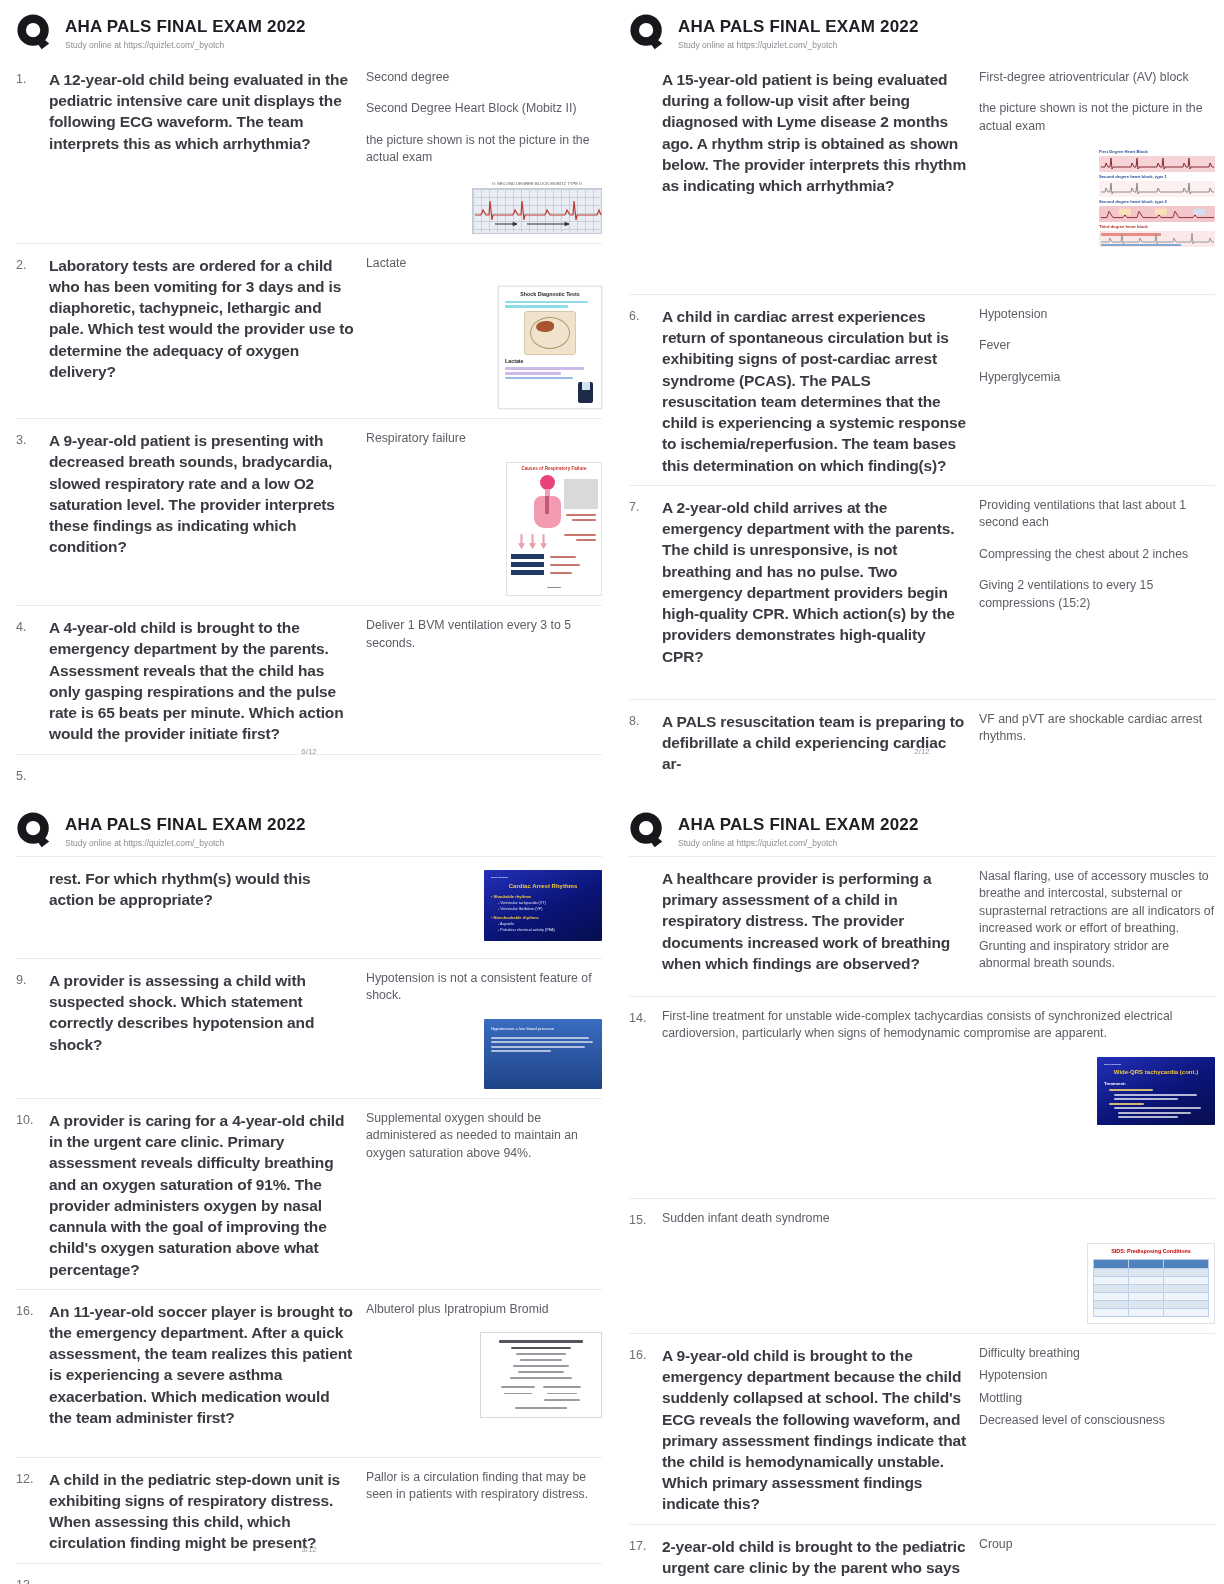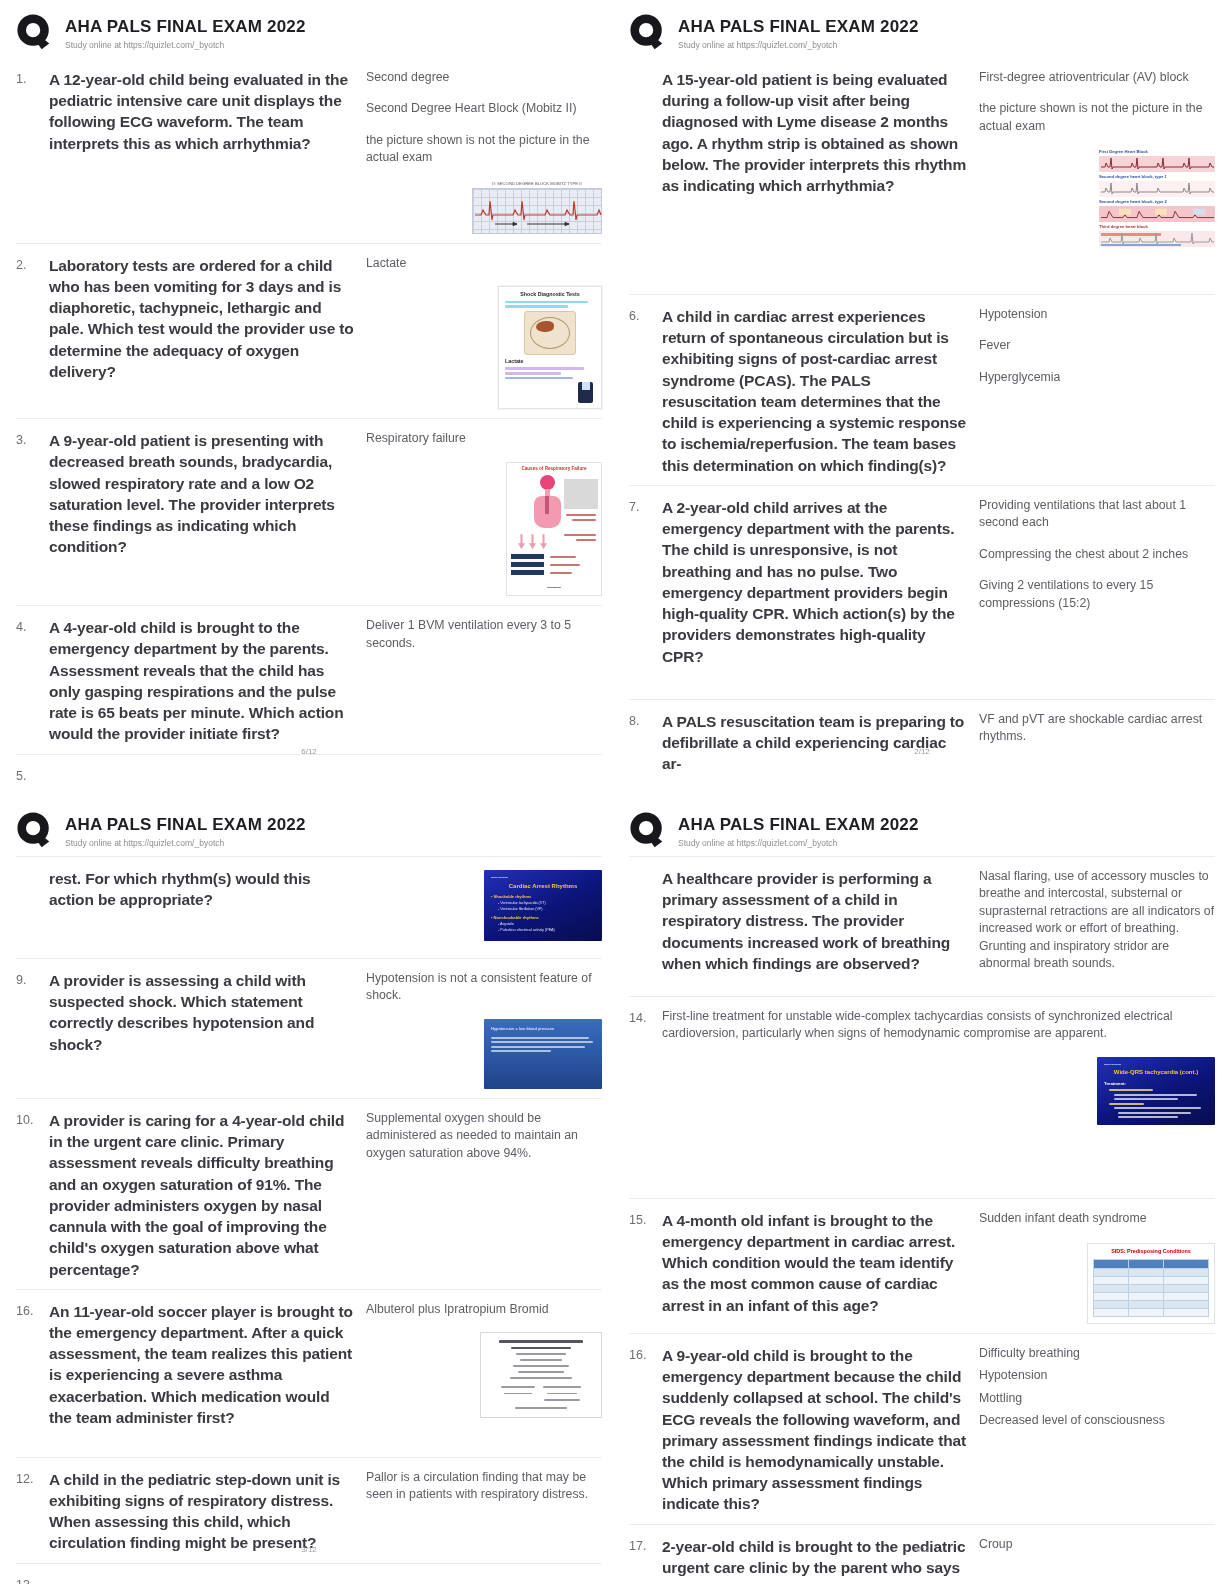--- a/index.html
+++ b/index.html
@@ -403,21 +403,20 @@
           <div class="nbar w" style="width:62%;margin-left:10px"></div>
           <div class="nbar y" style="width:34%"></div>
           <div class="nbar w" style="width:84%;margin-left:10px"></div>
           <div class="nbar w" style="width:70%;margin-left:14px"></div>
           <div class="nbar w" style="width:58%;margin-left:14px"></div>
         </div>
       </div>
     </div>
     <div class="item" style="min-height:118px">
       <div class="num">15.</div>
-      <div class="q">A 4-month old infant is brought to the emergency department in cardiac arrest. Which condition would the team identify as the most common cause of cardiac arrest in an infant of this age?</div>
       <div class="a">
         <p style="margin-bottom:16px">Sudden infant death syndrome</p>
         <div class="img slide-sids">
           <div class="sids-title">SIDS: Predisposing Conditions</div>
           <div class="sids-table">
             <div class="sth"></div>
               <div class="sth"></div>
               <div class="sth"></div>
             <div class="std"></div>
               <div class="std"></div>

